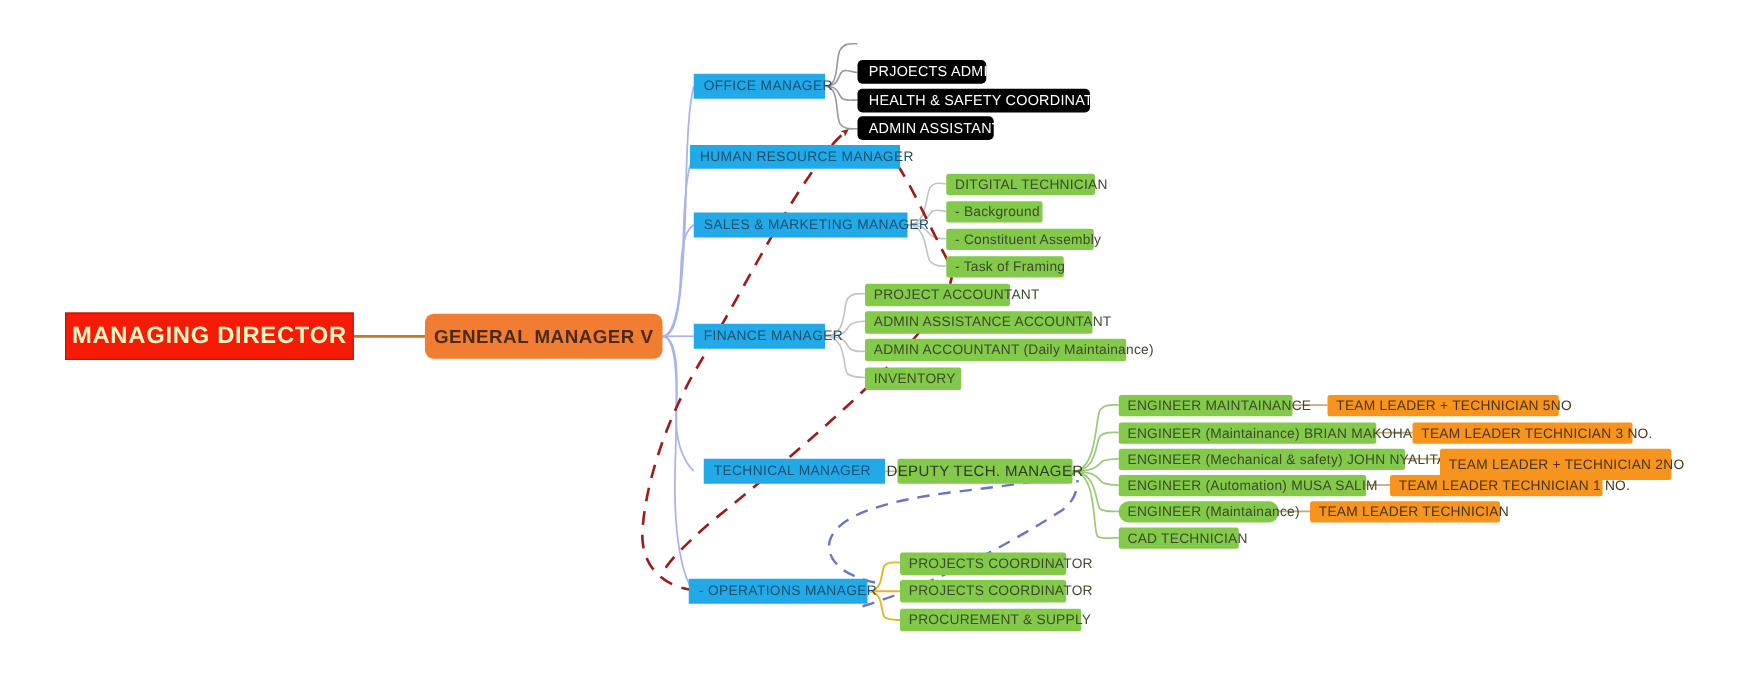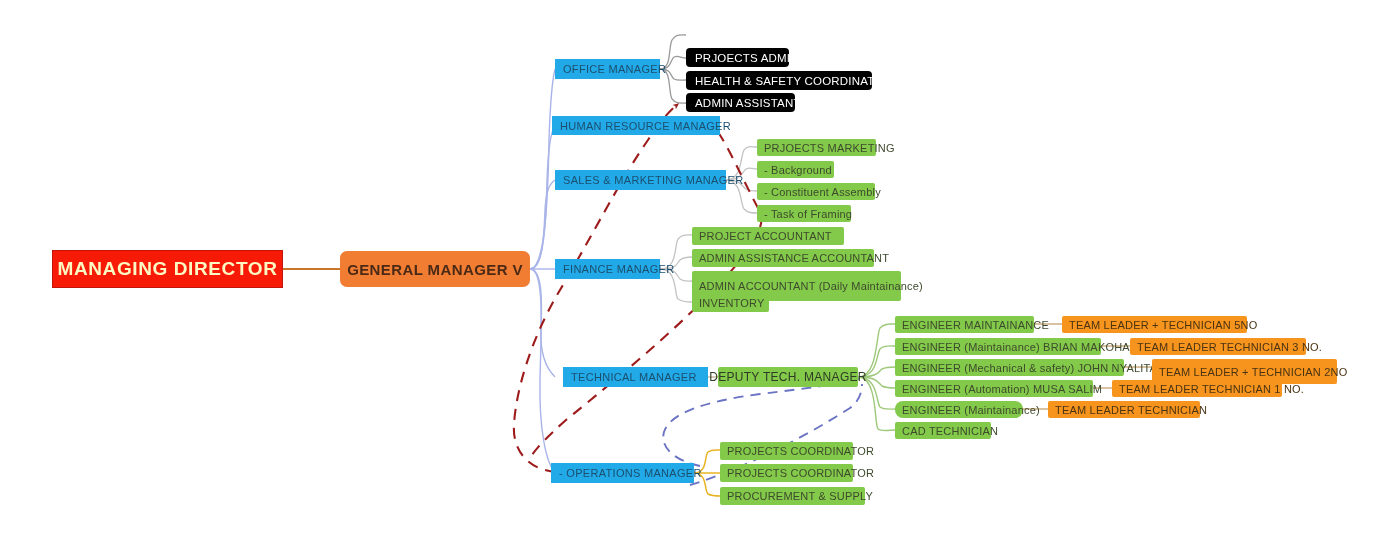--- a/index.html
+++ b/index.html
@@ -223,39 +223,39 @@
     <span>PRJOECTS ADMIN</span>
   </div>
   <div class="node node-black" style="left:686px; top:71px; width:186px; height:19px;">
     <span>HEALTH &amp; SAFETY COORDINATOR</span>
   </div>
   <div class="node node-black" style="left:686px; top:93px; width:109px; height:19px;">
     <span>ADMIN ASSISTANT</span>
   </div>
 
   <div class="node node-green" style="left:757px; top:139px; width:119px; height:17px;">
-    <span>PRJOECTS MARKETING</span>
+    <span>DITGITAL TECHNICIAN</span>
   </div>
   <div class="node node-green" style="left:757px; top:161px; width:77px; height:17px;">
     <span>- Background</span>
   </div>
   <div class="node node-green" style="left:757px; top:183px; width:118px; height:17px;">
     <span>- Constituent Assembly</span>
   </div>
   <div class="node node-green" style="left:757px; top:205px; width:94px; height:17px;">
     <span>- Task of Framing</span>
   </div>
 
-  <div class="node node-green" style="left:692px; top:227px; width:152px; height:18px;">
+  <div class="node node-green" style="left:692px; top:227px; width:116px; height:18px;">
     <span>PROJECT ACCOUNTANT</span>
   </div>
   <div class="node node-green" style="left:692px; top:249px; width:182px; height:18px;">
     <span>ADMIN ASSISTANCE ACCOUNTANT</span>
   </div>
-  <div class="node node-green" style="left:692px; top:271px; width:209px; height:30px;">
+  <div class="node node-green" style="left:692px; top:271px; width:209px; height:18px;">
     <span>ADMIN ACCOUNTANT (Daily Maintainance)</span>
   </div>
   <div class="node node-green" style="left:692px; top:294px; width:77px; height:18px;">
     <span>INVENTORY</span>
   </div>
 
   <div class="node node-green-deputy" style="left:718px; top:367px; width:140px; height:20px;">
     <span>DEPUTY TECH.  MANAGER</span>
   </div>
 

